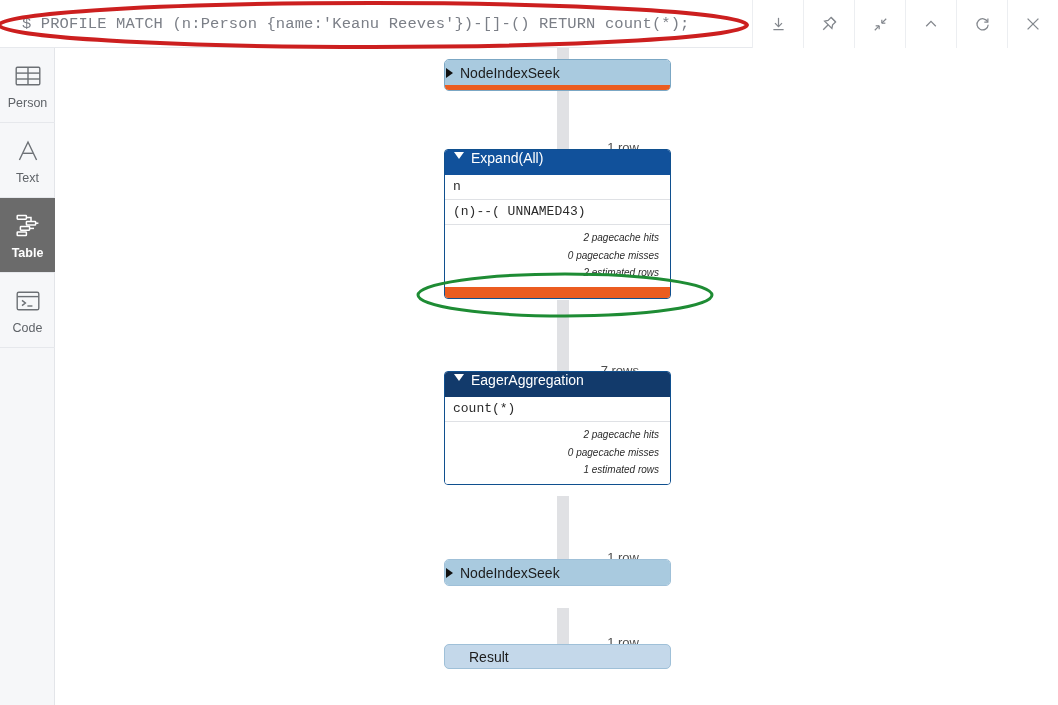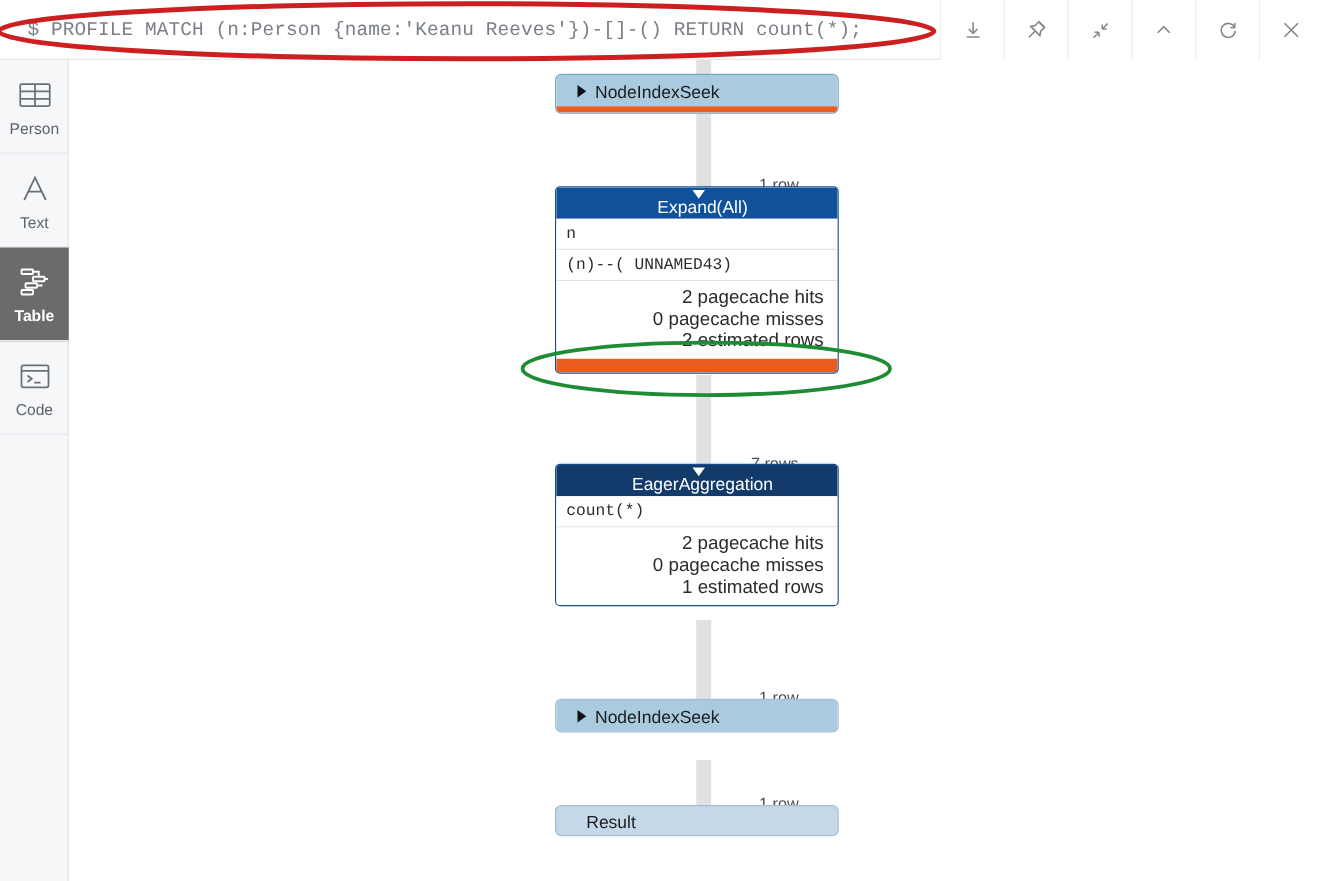--- a/index.html
+++ b/index.html
@@ -146,21 +146,21 @@
     border-radius: 5px;
     overflow: hidden;
     border: 1px solid #7ba7c4;
   }
   .node-collapsed .node-head {
     background: #a9cadf;
     color: #1c1c1c;
     height: 25px;
     display: flex;
     align-items: center;
-    padding-left: 17px;
+    padding-left: 1px;
     font-size: 14px;
   }
   .node-collapsed .dbbar {
     height: 5px;
     background: #eb5c20;
   }
 
   .node-result {
     border-radius: 5px;
     border: 1px solid #9fc0d8;
@@ -176,24 +176,22 @@
   .node-expanded {
     border: 1px solid #10508f;
     border-radius: 4px;
     overflow: hidden;
   }
   .node-expanded .node-head {
     background: #11519b;
     color: #ffffff;
     height: 25px;
     display: flex;
-    align-items: center;
     padding-left: 9px;
     font-size: 14px;
-    flex-direction: column;
   }
   .node-expanded .node-head.dark {
     background: #123a6b;
   }
 
   .tri {
     display: inline-block;
     margin-right: 7px;
     width: 0; height: 0;
   }
@@ -219,24 +217,25 @@
     background: #ffffff;
     min-height: 24px;
   }
 
   .stats {
     background: #ffffff;
     padding: 4px 8px 5px 0;
     text-align: right;
   }
   .stat-line {
-    font-size: 15px;
+    font-size: 10px;
     color: #2b2b2b;
     line-height: 17.5px;
     padding-right: 3px;
+    font-style: italic;
   }
   .node-expanded .dbbar {
     height: 11px;
     background: #eb5c20;
   }
 
   
   .annotation {
     position: absolute;
     pointer-events: none;

